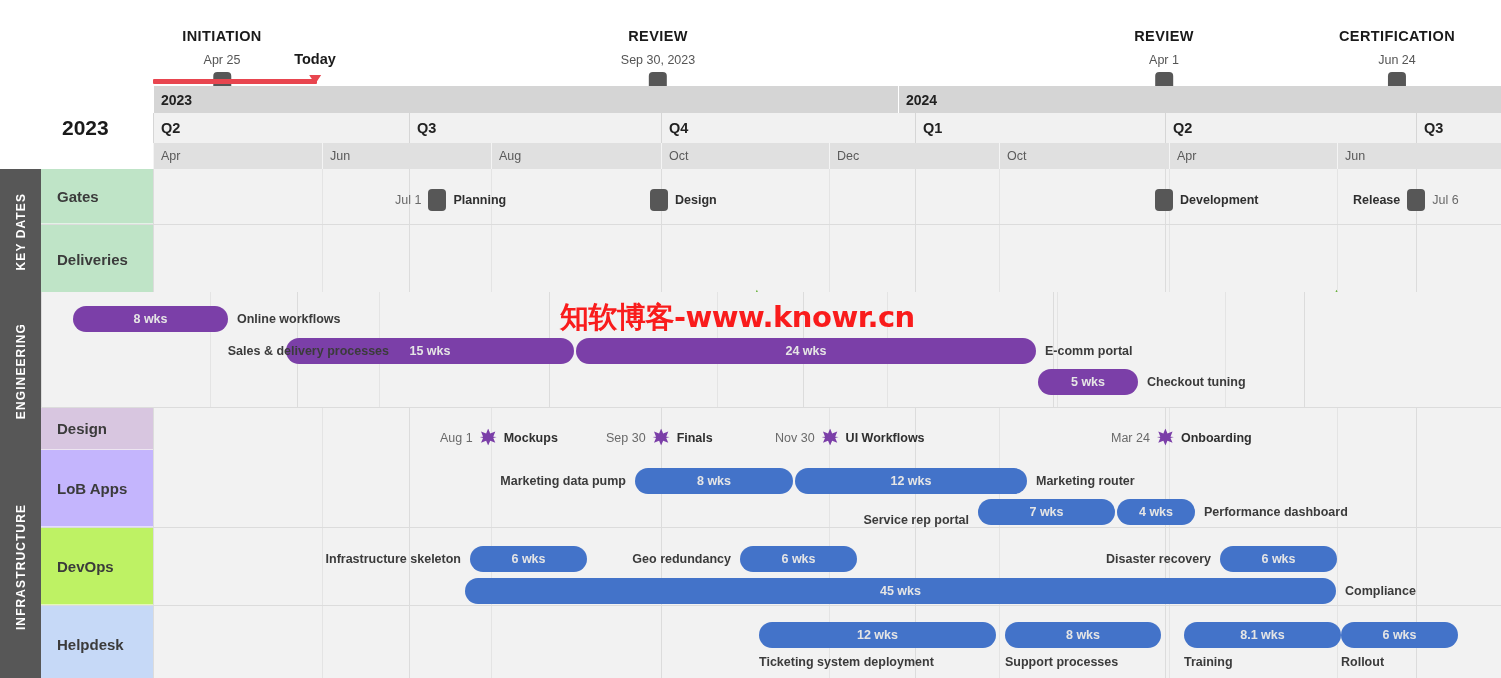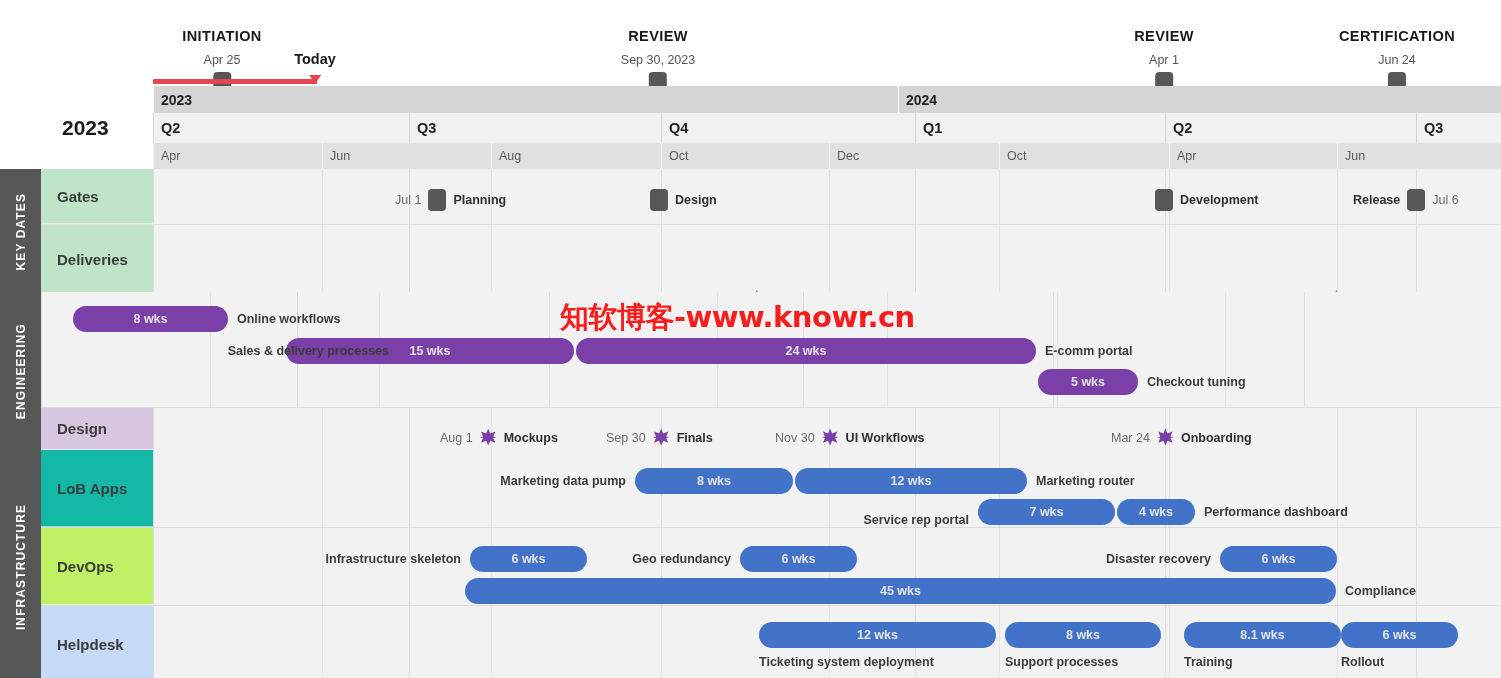--- a/index.html
+++ b/index.html
@@ -354,21 +354,21 @@
             </div>
           </div>
         </div>
       </div>
       <div class="section sec-inf" style="top: 281px;">
         <div class="sec-tab">
           <span>INFRASTRUCTURE</span>
         </div>
         <div class="sec-rows">
           <div class="trow" style="height: 78px;">
-            <div class="rlabel" style="background: #14b8a6;">LoB Apps</div>
+            <div class="rlabel" style="background: #c4b5fd;">LoB Apps</div>
             <div class="track">
               <div class="gl" style="left: 0px;"></div>
               <div class="gl" style="left: 169px;"></div>
               <div class="gl" style="left: 338px;"></div>
               <div class="gl" style="left: 508px;"></div>
               <div class="gl" style="left: 676px;"></div>
               <div class="gl" style="left: 846px;"></div>
               <div class="gl" style="left: 1016px;"></div>
               <div class="gl" style="left: 1184px;"></div>
               <div class="gl glq" style="left: 0px;"></div>

